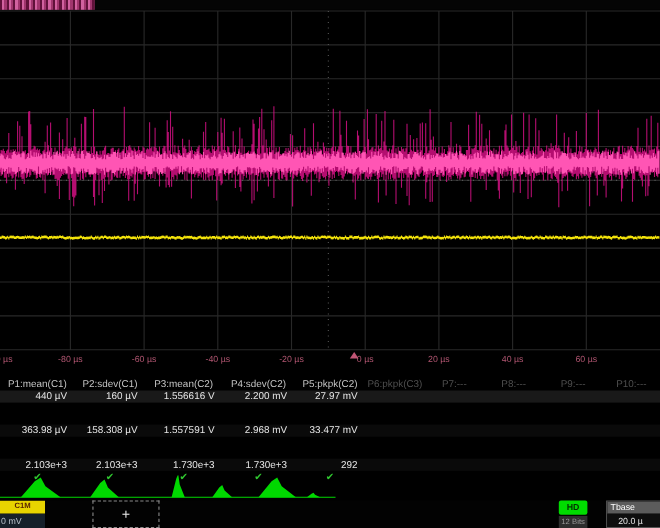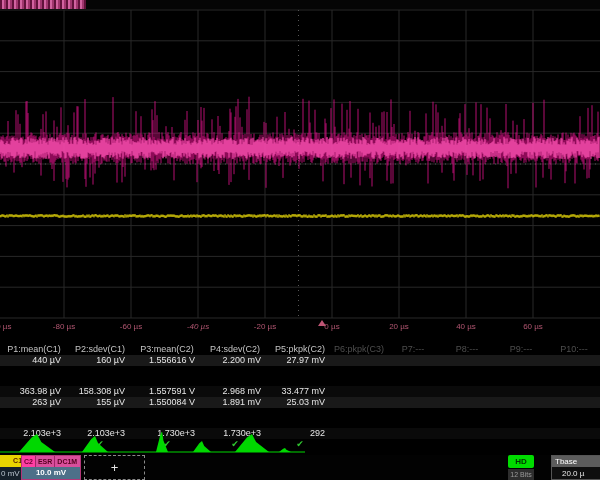--- a/index.html
+++ b/index.html
@@ -59,21 +59,21 @@
         <path d="M0 1.0H600M0 31.8H600M0 62.6H600M0 93.4H600M0 124.2H600M0 155.0H600M0 185.8H600M0 216.6H600M0 247.4H600M0 278.2H600M0 309.0H600M64 1V309M131 1V309M198 1V309M265 1V309M332 1V309M399 1V309M466 1V309M533 1V309" stroke="#282828" stroke-width="1" fill="none"></path>
         <path d="M298.5 1V309M0 155H600" stroke="#555555" stroke-width="1" stroke-dasharray="1 4" fill="none"></path>
         <path d="M0 130.3V147.7M1 127.3V150.9M2 127.9V149.6M3 126.3V146.8M4 128.3V152.6M5 130.4V152.7M6 128.1V157.6M7 126.9V148.6M8 112.0V152.2M9 129.7V149.0M10 127.2V150.7M11 129.6V153.5M12 126.6V152.7M13 129.2V149.6M14 126.8V163.6M15 129.0V151.5M16 101.2V146.5M17 128.7V152.3M18 105.3V146.5M19 130.5V152.2M20 114.8V153.9M21 128.4V153.6M22 128.7V158.2M23 127.6V146.8M24 131.3V152.9M25 130.0V151.7M26 92.4V148.1M27 92.0V152.0M28 104.0V150.3M29 127.0V146.2M30 125.9V146.5M31 123.4V149.9M32 124.2V148.0M33 127.2V153.5M34 126.1V152.8M35 127.6V149.1M36 126.6V151.9M37 130.0V152.7M38 131.5V147.1M39 128.3V154.8M40 127.1V149.8M41 119.9V166.6M42 129.4V148.5M43 105.2V150.5M44 123.0V150.0M45 127.9V148.2M46 102.4V149.1M47 125.6V147.1M48 131.5V150.3M49 131.6V150.0M50 125.1V153.8M51 130.5V153.5M52 128.9V160.0M53 130.9V154.6M54 111.4V171.9M55 129.9V152.7M56 130.5V150.9M57 117.7V149.2M58 128.2V150.2M59 125.7V148.2M60 124.2V146.1M61 98.3V149.3M62 126.1V153.6M63 125.7V172.9M64 126.6V149.5M65 125.1V153.1M66 131.6V169.9M67 123.7V178.4M68 116.2V170.6M69 124.4V168.7M70 130.4V147.9M71 131.5V152.0M72 125.9V148.9M73 130.8V154.7M74 103.4V146.3M75 129.1V153.5M76 127.4V154.4M77 97.2V148.4M78 97.4V152.1M79 129.5V147.4M80 131.3V147.4M81 128.3V149.8M82 131.5V151.9M83 124.5V149.9M84 130.0V147.6M85 90.1V170.0M86 124.5V177.8M87 131.2V154.7M88 129.2V148.0M89 130.9V150.0M90 132.0V168.5M91 128.1V148.4M92 131.4V154.7M93 128.1V175.6M94 127.5V153.4M95 125.0V164.6M96 123.4V152.2M97 131.3V147.8M98 130.2V152.1M99 130.2V158.7M100 131.3V146.2M101 126.3V155.2M102 125.3V154.4M103 125.4V147.4M104 128.9V151.7M105 127.6V150.6M106 130.0V152.3M107 127.2V152.8M108 125.8V146.1M109 131.8V152.6M110 129.5V148.2M111 128.1V146.1M112 126.7V150.9M113 88.1V148.0M114 130.1V152.9M115 124.6V150.3M116 127.6V154.0M117 123.8V173.6M118 123.0V153.8M119 125.0V151.0M120 127.2V152.4M121 128.2V149.4M122 125.1V173.4M123 127.0V158.0M124 128.5V147.6M125 127.9V167.7M126 123.7V148.7M127 127.4V148.4M128 129.3V149.5M129 128.0V149.6M130 124.2V147.4M131 125.3V154.4M132 129.9V154.0M133 126.9V147.3M134 125.7V150.0M135 126.7V151.6M136 102.2V147.3M137 125.7V153.4M138 124.4V148.2M139 128.4V152.8M140 124.5V146.2M141 107.2V153.8M142 125.4V147.2M143 128.9V146.6M144 128.7V150.4M145 124.2V160.6M146 131.7V146.6M147 131.1V148.5M148 125.7V150.8M149 123.4V148.2M150 124.0V147.2M151 130.3V161.4M152 100.3V152.3M153 111.1V159.2M154 127.9V161.2M155 92.1V146.6M156 131.0V160.7M157 106.2V151.8M158 129.5V154.1M159 123.1V149.8M160 129.7V150.5M161 130.3V154.2M162 123.4V148.0M163 127.3V149.2M164 130.3V147.3M165 131.8V147.7M166 117.2V146.9M167 125.1V147.3M168 123.2V154.4M169 126.4V146.5M170 130.2V154.9M171 129.1V147.7M172 118.0V149.2M173 130.1V147.9M174 124.4V171.4M175 127.6V149.4M176 130.9V148.8M177 128.2V152.1M178 129.1V149.8M179 126.4V148.5M180 124.6V152.6M181 123.0V150.9M182 130.1V149.3M183 131.2V152.3M184 131.7V146.6M185 110.8V154.4M186 125.8V148.6M187 102.0V154.8M188 127.4V149.0M189 126.9V152.3M190 126.0V154.8M191 128.8V151.2M192 130.1V150.5M193 123.3V154.9M194 126.7V150.1M195 124.2V146.1M196 128.3V151.2M197 126.9V173.2M198 111.0V154.8M199 123.8V151.3M200 130.8V155.6M201 98.0V159.3M202 111.6V157.9M203 127.1V146.0M204 98.9V146.5M205 127.6V150.7M206 129.4V148.3M207 123.8V148.4M208 124.9V154.5M209 130.8V146.9M210 131.4V146.2M211 130.6V152.7M212 110.3V146.0M213 128.7V149.6M214 123.1V162.0M215 130.8V146.9M216 131.5V150.5M217 126.3V147.5M218 107.0V161.1M219 129.9V165.0M220 116.9V149.3M221 131.4V154.2M222 124.2V151.1M223 130.6V147.6M224 130.5V152.7M225 129.1V147.7M226 128.1V149.6M227 131.7V154.7M228 128.8V149.9M229 122.1V175.9M230 99.7V148.6M231 103.4V173.1M232 130.0V150.4M233 131.5V148.6M234 126.0V165.2M235 107.8V151.3M236 97.3V147.9M237 130.5V154.4M238 89.9V146.9M239 123.3V148.9M240 108.4V152.5M241 129.6V147.0M242 117.8V149.6M243 125.6V152.3M244 131.5V160.6M245 124.9V147.1M246 129.5V152.4M247 100.3V151.0M248 127.7V147.3M249 87.7V170.9M250 130.9V148.6M251 125.0V146.8M252 129.3V148.2M253 130.4V154.0M254 124.6V154.9M255 131.0V146.3M256 131.4V153.3M257 131.5V153.4M258 130.6V147.9M259 128.2V151.8M260 125.6V154.8M261 129.5V154.8M262 125.6V148.0M263 131.6V146.5M264 112.9V151.8M265 131.0V147.9M266 113.9V178.8M267 129.2V153.2M268 125.3V149.9M269 127.7V150.8M270 124.6V152.0M271 127.4V148.7M272 128.8V146.7M273 123.4V151.0M274 130.8V153.8M275 129.3V155.6M276 127.7V152.7M277 107.7V148.3M278 128.0V149.9M279 131.2V157.0M280 124.8V151.7M281 131.7V149.5M282 124.4V147.9M283 126.3V168.9M284 130.9V146.7M285 103.0V146.9M286 129.0V149.6M287 126.1V148.9M288 130.5V153.0M289 119.8V147.7M290 128.6V156.6M291 126.1V153.7M292 127.1V148.1M293 131.0V151.3M294 120.5V152.6M295 124.3V152.2M296 128.6V154.1M297 125.3V151.1M298 128.5V147.0M299 125.5V159.8M300 131.1V152.7M301 125.7V146.5M302 124.5V153.8M303 89.8V149.6M304 128.6V152.9M305 124.2V147.4M306 128.8V146.5M307 126.8V147.6M308 123.9V151.0M309 91.6V147.1M310 113.5V150.2M311 123.9V153.0M312 131.6V154.1M313 131.8V151.4M314 129.8V146.6M315 100.7V146.6M316 123.4V149.5M317 123.7V147.9M318 129.6V148.4M319 124.0V148.0M320 131.9V149.2M321 129.4V156.9M322 130.3V150.7M323 128.9V172.4M324 130.0V149.6M325 109.6V154.5M326 114.2V153.2M327 128.2V150.5M328 130.9V154.8M329 130.3V148.4M330 127.6V146.3M331 99.1V147.3M332 124.4V154.2M333 130.5V151.6M334 90.4V153.3M335 117.7V153.8M336 127.5V151.7M337 126.8V154.4M338 125.2V151.6M339 124.6V148.8M340 128.6V148.7M341 126.3V150.9M342 94.6V146.8M343 128.6V153.8M344 123.3V175.2M345 126.3V152.3M346 125.3V147.7M347 100.8V151.8M348 127.5V149.3M349 119.6V154.7M350 92.0V146.7M351 123.3V168.7M352 127.9V146.8M353 129.8V154.2M354 126.1V148.4M355 130.4V153.9M356 126.9V149.3M357 123.3V152.7M358 99.8V155.1M359 129.8V153.6M360 125.8V176.4M361 131.1V146.7M362 124.7V152.5M363 131.5V152.5M364 130.5V148.5M365 124.6V161.7M366 126.7V148.5M367 126.1V152.9M368 128.7V148.4M369 125.8V149.9M370 103.5V169.2M371 131.5V152.3M372 129.1V177.5M373 113.8V148.2M374 127.1V152.7M375 128.6V149.9M376 117.7V147.7M377 129.3V154.7M378 129.5V153.2M379 116.4V146.1M380 127.2V151.3M381 131.6V151.9M382 103.2V149.0M383 127.5V147.8M384 102.4V146.0M385 131.9V151.0M386 130.1V150.2M387 103.0V171.7M388 124.2V156.6M389 130.2V152.4M390 127.8V149.6M391 90.4V174.7M392 118.0V148.4M393 127.0V174.4M394 115.0V151.1M395 127.8V150.0M396 125.1V146.9M397 130.7V151.9M398 130.4V151.9M399 124.5V150.4M400 131.9V155.0M401 129.8V148.2M402 124.2V151.2M403 129.9V152.0M404 126.5V150.7M405 131.2V146.6M406 131.3V156.4M407 128.5V150.4M408 123.1V154.7M409 125.1V151.8M410 101.8V153.9M411 131.1V150.2M412 124.8V151.0M413 130.0V147.8M414 129.7V149.4M415 121.7V150.7M416 129.6V153.2M417 131.8V150.6M418 123.0V154.5M419 124.3V152.5M420 130.0V146.6M421 131.7V147.3M422 131.9V152.1M423 131.8V151.7M424 127.4V147.7M425 127.3V146.6M426 104.4V147.3M427 123.8V151.7M428 131.1V174.5M429 125.7V152.0M430 126.7V151.8M431 125.6V147.9M432 123.0V152.8M433 92.7V147.8M434 127.3V153.5M435 127.5V147.1M436 95.3V150.8M437 123.6V153.7M438 103.4V151.1M439 129.6V150.7M440 123.7V153.9M441 128.0V148.0M442 116.8V163.7M443 123.1V147.7M444 131.8V151.5M445 109.3V149.3M446 127.2V149.8M447 128.0V151.4M448 129.9V151.6M449 125.8V148.7M450 131.2V146.6M451 127.2V147.8M452 130.8V154.8M453 128.7V164.2M454 123.4V171.7M455 131.4V147.0M456 123.6V150.5M457 127.2V152.8M458 128.6V147.2M459 109.3V151.3M460 104.2V147.4M461 123.3V151.2M462 125.1V149.6M463 128.7V146.5M464 127.1V150.7M465 95.1V154.6M466 125.5V146.1M467 123.5V165.9M468 127.4V152.8M469 119.2V155.4M470 124.3V148.0M471 129.4V147.5M472 123.4V151.3M473 131.3V166.4M474 130.0V147.7M475 129.1V149.5M476 93.4V147.2M477 131.6V147.7M478 127.0V151.9M479 126.5V149.2M480 124.4V171.9M481 95.2V148.4M482 128.4V151.1M483 131.2V170.4M484 127.9V147.3M485 124.4V154.9M486 130.7V153.1M487 98.6V146.4M488 131.5V150.8M489 123.7V147.1M490 109.3V150.0M491 128.0V147.5M492 125.6V147.7M493 126.9V149.6M494 130.1V155.0M495 129.0V148.0M496 127.7V146.3M497 123.2V146.9M498 128.8V154.9M499 125.4V149.7M500 126.3V148.5M501 121.2V153.0M502 125.5V154.0M503 123.8V148.5M504 127.1V150.7M505 123.1V151.9M506 95.0V153.6M507 125.5V157.1M508 123.3V179.3M509 125.9V148.8M510 128.7V147.1M511 130.5V164.9M512 131.6V152.8M513 111.6V151.3M514 130.0V151.4M515 130.7V150.3M516 123.4V164.4M517 115.8V147.7M518 129.9V147.9M519 126.1V148.8M520 130.4V151.0M521 130.3V151.8M522 129.5V149.5M523 131.8V149.0M524 110.1V153.9M525 131.3V151.2M526 128.6V153.5M527 123.6V149.0M528 128.8V150.6M529 124.5V152.5M530 130.4V149.2M531 129.2V151.3M532 126.4V150.9M533 93.8V149.1M534 127.2V150.8M535 127.2V152.5M536 129.0V178.5M537 126.9V151.8M538 131.1V147.5M539 130.1V148.6M540 127.6V146.5M541 125.0V150.5M542 126.4V153.0M543 128.9V168.7M544 90.7V149.4M545 129.0V150.4M546 130.9V148.5M547 131.5V151.6M548 130.0V147.2M549 129.0V159.9M550 127.8V154.9M551 125.6V170.6M552 128.8V150.1M553 126.9V149.4M554 131.8V152.4M555 127.5V150.9M556 131.0V154.7M557 129.8V149.0M558 125.4V150.7M559 130.6V149.5M560 130.0V152.2M561 131.9V149.4M562 124.1V146.4M563 123.5V153.8M564 130.9V150.0M565 131.0V174.2M566 123.6V162.3M567 129.5V147.5M568 125.5V150.7M569 130.0V153.8M570 127.9V152.1M571 123.8V147.1M572 126.8V149.8M573 124.4V146.0M574 123.6V147.0M575 125.5V174.5M576 126.8V153.8M577 128.7V154.6M578 129.9V146.6M579 123.8V147.3M580 107.2V146.9M581 128.9V150.7M582 125.1V152.6M583 129.7V154.8M584 125.3V160.5M585 128.4V149.9M586 126.8V150.5M587 128.7V169.5M588 98.9V150.3M589 130.5V168.9M590 123.2V160.4M591 127.7V147.2M592 96.2V147.5M593 127.0V148.1M594 127.0V147.7M595 126.0V151.9M596 130.5V147.6M597 124.2V151.1M598 102.6V152.2M599 126.6V148.8" stroke="#d41084" stroke-width="1" opacity="0.85" fill="none"></path>
         <path d="M0 132.6V145.0M1 130.7V143.5M2 131.5V149.4M3 132.4V144.3M4 135.0V147.4M5 135.7V146.5M6 134.0V144.6M7 132.2V148.9M8 135.0V143.0M9 134.7V147.9M10 135.6V143.4M11 131.8V146.8M12 129.1V147.2M13 128.3V147.1M14 130.9V149.2M15 132.1V148.6M16 131.6V147.5M17 130.6V142.8M18 131.2V146.7M19 134.0V145.3M20 130.4V149.1M21 128.8V148.5M22 130.4V147.2M23 135.8V148.5M24 135.2V143.8M25 133.7V148.7M26 130.4V147.0M27 134.7V144.5M28 128.1V144.9M29 132.4V144.9M30 133.4V147.3M31 129.4V145.9M32 133.8V146.2M33 129.7V149.8M34 133.3V148.8M35 130.4V142.4M36 133.1V149.5M37 132.1V148.6M38 131.2V149.4M39 135.2V145.8M40 129.7V147.6M41 131.1V145.4M42 134.8V148.5M43 128.8V144.5M44 132.0V148.8M45 129.4V143.8M46 134.0V150.0M47 132.8V143.1M48 135.7V145.5M49 129.2V149.2M50 131.8V143.5M51 129.3V144.4M52 128.1V145.2M53 132.7V144.1M54 129.6V146.5M55 132.1V144.9M56 133.2V146.8M57 128.5V144.5M58 133.3V144.5M59 131.2V145.6M60 135.3V149.3M61 131.0V148.2M62 132.5V142.1M63 128.3V142.7M64 133.6V144.2M65 130.9V149.5M66 128.3V148.9M67 130.7V143.1M68 132.9V143.5M69 135.2V146.6M70 134.8V148.7M71 128.2V149.4M72 134.6V146.9M73 135.1V147.6M74 128.6V144.4M75 128.0V148.4M76 130.9V144.1M77 135.3V146.7M78 132.5V147.7M79 128.6V147.6M80 130.1V144.8M81 129.9V149.3M82 131.0V149.5M83 134.8V149.0M84 134.6V149.7M85 131.8V149.5M86 133.6V148.3M87 135.9V149.2M88 128.5V143.4M89 133.8V144.1M90 134.9V144.8M91 134.3V144.3M92 133.6V146.4M93 135.8V144.3M94 135.2V146.1M95 131.6V149.8M96 135.8V143.5M97 132.1V146.9M98 131.8V147.3M99 133.6V147.2M100 133.8V145.4M101 130.8V145.3M102 131.2V148.2M103 129.1V148.2M104 129.2V149.4M105 129.1V147.3M106 133.4V145.9M107 129.2V146.0M108 134.7V145.9M109 129.9V143.4M110 135.7V148.9M111 135.6V146.2M112 128.4V143.7M113 133.9V148.3M114 130.5V146.9M115 133.8V143.4M116 131.6V146.3M117 129.6V149.8M118 129.9V144.3M119 133.7V145.3M120 128.0V148.0M121 132.3V144.4M122 135.5V142.3M123 128.9V149.7M124 132.0V142.6M125 131.0V143.3M126 132.6V146.4M127 130.6V144.5M128 131.3V147.9M129 128.4V145.3M130 134.7V144.7M131 130.2V147.2M132 135.5V142.1M133 132.1V146.2M134 133.2V146.7M135 133.2V149.5M136 133.6V149.1M137 133.5V149.7M138 132.2V149.2M139 133.4V144.2M140 129.4V146.8M141 134.5V142.9M142 131.2V143.0M143 128.1V148.8M144 133.7V144.9M145 130.4V149.5M146 131.7V147.7M147 131.4V149.2M148 135.5V148.5M149 130.0V143.7M150 128.4V149.1M151 135.4V143.3M152 131.4V142.4M153 133.8V143.3M154 134.9V143.2M155 131.0V144.7M156 131.7V145.7M157 135.5V145.7M158 131.4V144.3M159 132.3V144.4M160 133.8V142.5M161 135.2V144.5M162 130.5V142.1M163 131.8V149.3M164 132.8V147.8M165 132.9V142.1M166 134.0V149.4M167 130.4V145.2M168 133.7V146.1M169 134.5V147.0M170 131.7V144.0M171 131.4V143.1M172 130.2V148.0M173 128.0V145.3M174 135.3V149.5M175 134.3V142.8M176 135.7V148.9M177 131.6V147.0M178 132.7V145.8M179 130.9V147.1M180 128.5V146.5M181 132.1V148.3M182 135.7V144.1M183 131.5V143.9M184 134.3V147.6M185 129.2V143.9M186 134.8V145.3M187 132.0V149.4M188 132.4V143.6M189 131.5V147.3M190 134.3V148.2M191 135.8V143.8M192 133.6V145.1M193 133.8V144.1M194 132.3V144.0M195 128.6V144.9M196 133.3V145.7M197 135.1V144.0M198 133.9V143.9M199 131.2V149.4M200 128.7V148.3M201 132.4V148.4M202 135.4V145.4M203 132.8V144.2M204 130.2V149.4M205 130.5V147.6M206 131.6V145.5M207 133.8V144.9M208 129.5V149.7M209 129.6V148.6M210 132.0V148.3M211 129.8V147.1M212 135.4V144.7M213 129.5V145.0M214 133.9V146.6M215 132.8V143.0M216 131.1V142.4M217 128.8V149.3M218 134.8V145.2M219 131.9V147.4M220 132.0V148.4M221 133.5V149.0M222 131.0V145.7M223 135.1V145.7M224 130.4V148.9M225 130.1V143.1M226 130.3V143.3M227 131.1V143.1M228 130.5V143.9M229 131.1V148.7M230 129.6V143.7M231 128.7V143.2M232 131.3V143.9M233 134.9V150.0M234 131.0V144.3M235 132.0V148.5M236 132.1V142.9M237 136.0V144.5M238 135.4V147.9M239 134.8V147.1M240 130.4V145.7M241 130.3V147.6M242 135.2V146.9M243 130.5V145.7M244 133.1V146.4M245 129.2V147.2M246 129.7V149.2M247 129.4V149.6M248 135.3V143.3M249 135.0V145.6M250 135.7V148.0M251 129.6V144.0M252 135.9V146.0M253 128.7V147.2M254 133.3V144.6M255 132.6V144.4M256 132.3V147.1M257 130.6V147.2M258 130.4V149.8M259 132.5V143.8M260 130.9V146.2M261 133.2V148.1M262 130.2V144.5M263 128.1V143.4M264 131.9V148.9M265 133.6V147.0M266 129.3V146.1M267 135.0V148.9M268 132.2V146.3M269 131.0V146.2M270 129.7V149.8M271 129.5V145.5M272 130.4V143.9M273 134.5V148.4M274 129.8V146.7M275 133.2V145.1M276 134.5V142.7M277 128.9V146.6M278 134.7V144.3M279 131.9V146.3M280 130.2V142.1M281 132.7V147.6M282 130.9V143.8M283 128.3V147.3M284 132.2V145.1M285 135.5V145.6M286 132.3V143.6M287 132.4V147.0M288 128.8V146.1M289 130.2V142.7M290 129.4V147.0M291 128.4V144.5M292 128.0V148.5M293 132.0V143.9M294 133.3V147.2M295 130.1V142.1M296 134.3V143.6M297 130.8V143.3M298 133.0V142.7M299 130.2V149.9M300 135.6V145.3M301 133.1V145.0M302 131.0V146.9M303 128.3V143.7M304 132.6V145.9M305 133.2V142.3M306 130.9V142.8M307 128.4V142.9M308 129.4V146.6M309 134.3V145.3M310 134.6V143.6M311 129.7V145.5M312 129.9V146.2M313 133.3V142.1M314 134.8V148.7M315 133.4V144.3M316 130.8V144.3M317 133.4V147.5M318 130.4V148.5M319 134.8V148.7M320 131.4V144.9M321 129.9V149.3M322 134.7V148.2M323 129.0V147.1M324 132.0V144.7M325 132.8V143.6M326 133.9V143.1M327 128.2V147.2M328 134.9V148.9M329 129.8V145.8M330 129.0V148.9M331 129.3V147.7M332 129.1V147.4M333 135.3V145.9M334 134.4V147.9M335 133.7V143.1M336 133.1V149.2M337 135.0V148.4M338 128.9V147.4M339 133.4V145.1M340 131.9V145.5M341 129.2V147.8M342 132.1V146.3M343 132.5V149.8M344 128.6V148.2M345 132.7V145.3M346 131.0V142.4M347 130.0V145.3M348 133.8V145.9M349 136.0V143.6M350 132.3V143.8M351 134.0V149.8M352 134.6V145.5M353 128.7V144.7M354 133.8V147.1M355 135.1V145.1M356 134.8V149.3M357 130.5V142.8M358 134.6V142.2M359 134.7V148.3M360 130.6V142.4M361 131.5V147.9M362 135.2V143.6M363 128.0V147.9M364 128.5V146.7M365 129.9V146.1M366 131.1V146.6M367 135.8V144.7M368 134.0V144.7M369 134.9V144.8M370 135.4V144.3M371 130.9V142.8M372 131.1V148.4M373 134.3V149.8M374 135.5V149.4M375 134.0V146.0M376 131.3V142.4M377 128.9V143.4M378 129.1V145.7M379 131.0V149.2M380 130.2V149.8M381 132.6V145.1M382 129.1V144.1M383 134.2V142.4M384 132.5V142.7M385 135.1V145.9M386 133.4V147.5M387 135.9V146.9M388 131.5V149.2M389 131.4V146.5M390 130.5V144.1M391 135.7V145.9M392 131.8V146.4M393 134.6V145.7M394 131.9V146.7M395 134.2V144.9M396 132.5V142.8M397 130.3V149.1M398 131.1V149.6M399 133.6V145.3M400 132.5V145.3M401 133.5V148.3M402 131.1V147.0M403 134.2V149.8M404 133.7V142.5M405 131.0V142.8M406 132.7V145.7M407 132.6V144.2M408 129.9V148.2M409 128.7V147.7M410 135.8V144.2M411 129.3V143.3M412 130.7V149.1M413 132.8V142.8M414 130.7V145.1M415 128.0V149.1M416 134.4V147.4M417 135.9V143.7M418 128.3V145.8M419 130.5V148.3M420 130.9V149.7M421 132.5V145.6M422 131.0V142.5M423 133.2V148.8M424 132.7V144.0M425 136.0V146.2M426 135.1V145.4M427 132.2V143.8M428 135.7V143.0M429 132.7V149.6M430 135.4V145.9M431 130.9V146.9M432 129.9V144.7M433 134.1V148.3M434 129.4V147.9M435 130.2V145.1M436 134.7V143.0M437 128.4V143.4M438 132.7V148.1M439 135.1V147.5M440 134.2V148.1M441 135.2V149.2M442 132.2V145.9M443 128.7V144.6M444 132.2V148.4M445 128.9V148.0M446 133.6V144.8M447 128.2V146.1M448 131.1V146.5M449 133.9V142.3M450 135.3V145.8M451 131.3V147.0M452 131.4V147.7M453 131.3V143.0M454 135.7V143.8M455 131.9V149.0M456 128.5V144.4M457 135.6V149.0M458 134.0V145.7M459 131.1V143.9M460 132.9V145.0M461 133.2V146.3M462 132.0V142.3M463 128.1V143.7M464 130.6V143.4M465 130.1V147.0M466 130.6V143.8M467 135.9V149.4M468 132.6V149.2M469 130.0V146.7M470 134.8V148.9M471 132.2V148.6M472 130.6V143.1M473 132.4V147.2M474 132.5V149.7M475 133.2V149.0M476 132.2V142.7M477 135.2V144.4M478 132.9V147.9M479 128.7V145.7M480 131.7V149.6M481 135.8V149.5M482 130.3V143.3M483 134.8V144.7M484 132.8V148.0M485 130.1V146.3M486 135.1V147.0M487 133.6V148.4M488 135.4V148.5M489 135.2V148.1M490 134.4V147.9M491 134.0V143.0M492 133.1V147.9M493 132.3V144.0M494 128.6V147.3M495 134.7V142.2M496 134.6V148.1M497 135.1V142.0M498 132.9V148.5M499 134.6V144.1M500 130.2V149.2M501 133.9V144.3M502 134.4V143.4M503 135.7V142.4M504 128.1V147.0M505 129.5V149.3M506 134.9V146.5M507 129.4V146.6M508 135.0V144.6M509 133.2V149.5M510 132.2V143.3M511 128.6V148.9M512 129.8V148.9M513 130.2V148.5M514 130.3V147.9M515 132.8V149.0M516 130.5V145.6M517 134.2V145.2M518 135.8V146.2M519 135.2V147.0M520 130.4V148.1M521 132.1V145.2M522 133.7V142.6M523 129.7V145.8M524 133.7V143.3M525 134.8V142.7M526 135.7V143.3M527 134.6V142.9M528 128.9V147.6M529 134.4V148.8M530 133.2V143.1M531 134.3V149.6M532 134.9V145.7M533 132.5V149.7M534 128.1V142.8M535 129.7V143.6M536 134.3V147.2M537 132.3V149.6M538 128.9V146.5M539 133.1V142.9M540 129.5V146.8M541 133.9V142.6M542 134.0V147.6M543 130.6V145.9M544 131.1V149.8M545 135.1V149.2M546 132.4V149.1M547 129.9V142.6M548 128.0V149.1M549 134.5V144.4M550 129.4V146.5M551 132.5V146.4M552 135.5V144.8M553 129.2V142.1M554 131.9V148.0M555 132.3V148.6M556 131.4V149.0M557 128.8V144.1M558 135.3V146.6M559 135.2V143.4M560 135.8V149.6M561 128.8V144.1M562 129.5V149.9M563 135.4V145.6M564 133.3V147.8M565 135.6V149.8M566 135.5V145.2M567 131.5V144.6M568 132.1V149.8M569 129.6V148.6M570 133.1V148.7M571 129.6V146.5M572 128.1V142.7M573 134.7V144.7M574 132.4V148.7M575 135.2V144.4M576 135.3V148.5M577 128.5V142.1M578 130.9V142.2M579 132.4V145.8M580 135.2V145.8M581 131.2V142.6M582 131.2V148.2M583 132.3V145.3M584 130.9V146.6M585 134.4V148.3M586 132.1V149.0M587 129.9V147.9M588 131.4V148.3M589 131.8V148.2M590 131.7V142.2M591 135.0V149.9M592 132.4V147.0M593 134.4V144.9M594 130.1V147.4M595 133.8V146.0M596 132.3V143.5M597 135.1V149.4M598 128.4V143.4M599 128.0V149.0" stroke="#ff55b4" stroke-width="1" fill="none"></path>
         <path d="M0 205.9V208.3M1 205.9V208.3M2 205.2V207.6M3 205.4V207.8M4 205.6V208.0M5 206.3V208.7M6 206.1V208.5M7 205.3V207.7M8 206.4V208.8M9 205.3V207.7M10 205.2V207.6M11 205.4V207.8M12 205.2V207.6M13 205.8V208.2M14 205.9V208.3M15 205.6V208.0M16 205.3V207.7M17 205.6V208.0M18 205.9V208.3M19 205.9V208.3M20 205.8V208.2M21 205.6V208.0M22 206.1V208.5M23 205.0V207.4M24 205.9V208.3M25 205.1V207.5M26 205.5V207.9M27 205.1V207.5M28 205.7V208.1M29 205.4V207.8M30 205.1V207.5M31 205.7V208.1M32 205.9V208.3M33 206.1V208.5M34 206.4V208.8M35 205.8V208.2M36 205.4V207.8M37 206.4V208.8M38 205.2V207.6M39 205.5V207.9M40 205.1V207.5M41 205.2V207.6M42 205.1V207.5M43 205.7V208.1M44 206.4V208.8M45 205.6V208.0M46 205.6V208.0M47 205.3V207.7M48 206.1V208.5M49 205.4V207.8M50 205.5V207.9M51 205.8V208.2M52 205.4V207.8M53 205.7V208.1M54 205.0V207.4M55 205.0V207.4M56 205.5V207.9M57 205.2V207.6M58 205.9V208.3M59 206.4V208.8M60 206.5V208.9M61 205.8V208.2M62 206.0V208.4M63 205.5V207.9M64 206.3V208.7M65 206.2V208.6M66 206.5V208.9M67 206.3V208.7M68 206.2V208.6M69 205.9V208.3M70 206.2V208.6M71 206.0V208.4M72 205.9V208.3M73 205.2V207.6M74 205.3V207.7M75 206.3V208.7M76 205.8V208.2M77 206.4V208.8M78 206.4V208.8M79 206.0V208.4M80 206.3V208.7M81 205.9V208.3M82 206.0V208.4M83 205.2V207.6M84 206.2V208.6M85 206.6V209.0M86 206.5V208.9M87 205.4V207.8M88 206.2V208.6M89 205.3V207.7M90 206.6V209.0M91 206.1V208.5M92 205.3V207.7M93 205.3V207.7M94 206.1V208.5M95 205.0V207.4M96 205.0V207.4M97 205.8V208.2M98 206.2V208.6M99 205.7V208.1M100 205.5V207.9M101 206.4V208.8M102 205.8V208.2M103 206.3V208.7M104 205.4V207.8M105 206.0V208.4M106 205.8V208.2M107 205.4V207.8M108 205.4V207.8M109 206.5V208.9M110 206.2V208.6M111 205.6V208.0M112 205.3V207.7M113 205.5V207.9M114 206.1V208.5M115 205.2V207.6M116 205.5V207.9M117 205.2V207.6M118 205.5V207.9M119 206.2V208.6M120 206.2V208.6M121 205.8V208.2M122 205.9V208.3M123 206.0V208.4M124 206.6V209.0M125 205.1V207.5M126 206.4V208.8M127 205.4V207.8M128 206.2V208.6M129 205.4V207.8M130 205.5V207.9M131 205.6V208.0M132 205.7V208.1M133 205.0V207.4M134 205.5V207.9M135 205.0V207.4M136 206.2V208.6M137 206.1V208.5M138 206.1V208.5M139 205.9V208.3M140 205.5V207.9M141 206.4V208.8M142 205.8V208.2M143 206.4V208.8M144 206.1V208.5M145 206.0V208.4M146 205.8V208.2M147 205.4V207.8M148 205.2V207.6M149 205.3V207.7M150 206.0V208.4M151 205.1V207.5M152 205.1V207.5M153 206.3V208.7M154 205.9V208.3M155 206.3V208.7M156 205.5V207.9M157 205.6V208.0M158 205.7V208.1M159 206.3V208.7M160 206.5V208.9M161 205.6V208.0M162 205.7V208.1M163 205.6V208.0M164 206.0V208.4M165 206.5V208.9M166 206.6V209.0M167 205.8V208.2M168 205.2V207.6M169 205.7V208.1M170 205.3V207.7M171 205.5V207.9M172 205.4V207.8M173 205.6V208.0M174 205.4V207.8M175 205.9V208.3M176 206.3V208.7M177 206.1V208.5M178 206.4V208.8M179 206.6V209.0M180 205.8V208.2M181 205.5V207.9M182 205.2V207.6M183 206.1V208.5M184 206.2V208.6M185 206.1V208.5M186 206.0V208.4M187 206.2V208.6M188 205.4V207.8M189 206.4V208.8M190 206.0V208.4M191 205.3V207.7M192 206.3V208.7M193 205.5V207.9M194 205.6V208.0M195 205.6V208.0M196 206.3V208.7M197 205.2V207.6M198 206.1V208.5M199 205.8V208.2M200 206.0V208.4M201 206.6V209.0M202 205.4V207.8M203 205.4V207.8M204 205.0V207.4M205 206.1V208.5M206 205.8V208.2M207 206.1V208.5M208 205.2V207.6M209 205.2V207.6M210 205.7V208.1M211 205.9V208.3M212 205.8V208.2M213 205.0V207.4M214 205.6V208.0M215 205.3V207.7M216 205.3V207.7M217 205.9V208.3M218 206.4V208.8M219 205.4V207.8M220 205.7V208.1M221 205.1V207.5M222 206.0V208.4M223 205.7V208.1M224 206.5V208.9M225 205.1V207.5M226 206.3V208.7M227 206.5V208.9M228 205.1V207.5M229 205.8V208.2M230 206.4V208.8M231 205.4V207.8M232 206.2V208.6M233 206.5V208.9M234 205.3V207.7M235 205.1V207.5M236 206.1V208.5M237 205.4V207.8M238 205.8V208.2M239 205.4V207.8M240 205.4V207.8M241 206.0V208.4M242 206.4V208.8M243 206.4V208.8M244 205.3V207.7M245 206.1V208.5M246 205.7V208.1M247 205.6V208.0M248 205.2V207.6M249 205.2V207.6M250 205.2V207.6M251 205.7V208.1M252 205.3V207.7M253 206.4V208.8M254 205.3V207.7M255 205.8V208.2M256 206.4V208.8M257 206.3V208.7M258 205.6V208.0M259 205.9V208.3M260 205.1V207.5M261 206.1V208.5M262 205.2V207.6M263 205.6V208.0M264 205.0V207.4M265 205.1V207.5M266 206.2V208.6M267 205.0V207.4M268 205.2V207.6M269 206.1V208.5M270 205.8V208.2M271 205.7V208.1M272 206.2V208.6M273 205.8V208.2M274 205.3V207.7M275 205.4V207.8M276 206.2V208.6M277 205.2V207.6M278 206.6V209.0M279 205.2V207.6M280 206.1V208.5M281 205.9V208.3M282 206.4V208.8M283 206.1V208.5M284 205.6V208.0M285 206.5V208.9M286 205.3V207.7M287 206.2V208.6M288 206.5V208.9M289 205.1V207.5M290 205.9V208.3M291 206.2V208.6M292 205.3V207.7M293 205.0V207.4M294 205.3V207.7M295 205.1V207.5M296 205.4V207.8M297 205.9V208.3M298 205.1V207.5M299 205.3V207.7M300 205.0V207.4M301 206.1V208.5M302 206.3V208.7M303 206.2V208.6M304 205.3V207.7M305 206.2V208.6M306 205.4V207.8M307 206.5V208.9M308 206.6V209.0M309 205.5V207.9M310 206.4V208.8M311 206.2V208.6M312 206.5V208.9M313 206.5V208.9M314 205.1V207.5M315 206.3V208.7M316 206.4V208.8M317 206.5V208.9M318 205.2V207.6M319 205.1V207.5M320 205.2V207.6M321 206.4V208.8M322 205.6V208.0M323 205.6V208.0M324 205.6V208.0M325 205.6V208.0M326 205.1V207.5M327 206.5V208.9M328 206.3V208.7M329 206.3V208.7M330 206.3V208.7M331 205.8V208.2M332 205.4V207.8M333 206.0V208.4M334 206.5V208.9M335 205.4V207.8M336 206.3V208.7M337 206.4V208.8M338 205.1V207.5M339 206.2V208.6M340 205.5V207.9M341 205.2V207.6M342 205.3V207.7M343 205.2V207.6M344 205.0V207.4M345 206.3V208.7M346 206.6V209.0M347 205.9V208.3M348 206.6V209.0M349 205.2V207.6M350 206.0V208.4M351 205.4V207.8M352 205.4V207.8M353 205.6V208.0M354 205.8V208.2M355 205.7V208.1M356 206.0V208.4M357 205.8V208.2M358 205.0V207.4M359 206.3V208.7M360 205.9V208.3M361 205.1V207.5M362 206.4V208.8M363 206.3V208.7M364 206.0V208.4M365 205.2V207.6M366 205.9V208.3M367 206.5V208.9M368 206.0V208.4M369 205.1V207.5M370 205.6V208.0M371 206.3V208.7M372 205.2V207.6M373 205.3V207.7M374 205.4V207.8M375 206.3V208.7M376 205.3V207.7M377 206.4V208.8M378 205.5V207.9M379 205.3V207.7M380 205.3V207.7M381 206.6V209.0M382 206.3V208.7M383 206.3V208.7M384 206.0V208.4M385 205.1V207.5M386 205.2V207.6M387 205.1V207.5M388 205.4V207.8M389 206.1V208.5M390 205.4V207.8M391 205.8V208.2M392 206.3V208.7M393 205.2V207.6M394 205.9V208.3M395 206.2V208.6M396 206.2V208.6M397 205.8V208.2M398 205.2V207.6M399 205.8V208.2M400 206.2V208.6M401 206.5V208.9M402 206.2V208.6M403 206.4V208.8M404 205.2V207.6M405 206.3V208.7M406 205.2V207.6M407 205.5V207.9M408 205.7V208.1M409 205.1V207.5M410 206.4V208.8M411 205.8V208.2M412 205.4V207.8M413 205.3V207.7M414 206.2V208.6M415 205.3V207.7M416 205.1V207.5M417 205.0V207.4M418 206.2V208.6M419 206.3V208.7M420 205.6V208.0M421 205.2V207.6M422 205.9V208.3M423 206.1V208.5M424 205.2V207.6M425 205.6V208.0M426 206.4V208.8M427 205.1V207.5M428 206.2V208.6M429 205.8V208.2M430 206.2V208.6M431 205.7V208.1M432 205.3V207.7M433 206.3V208.7M434 205.4V207.8M435 205.4V207.8M436 206.1V208.5M437 205.5V207.9M438 206.5V208.9M439 205.4V207.8M440 205.6V208.0M441 205.2V207.6M442 205.7V208.1M443 205.8V208.2M444 205.3V207.7M445 205.2V207.6M446 206.0V208.4M447 206.3V208.7M448 205.3V207.7M449 205.7V208.1M450 206.2V208.6M451 205.4V207.8M452 205.2V207.6M453 205.6V208.0M454 206.0V208.4M455 205.6V208.0M456 205.8V208.2M457 205.1V207.5M458 206.3V208.7M459 205.4V207.8M460 205.0V207.4M461 205.7V208.1M462 205.2V207.6M463 205.2V207.6M464 205.8V208.2M465 206.6V209.0M466 206.2V208.6M467 206.0V208.4M468 206.2V208.6M469 206.5V208.9M470 206.0V208.4M471 205.2V207.6M472 205.8V208.2M473 205.2V207.6M474 205.5V207.9M475 205.5V207.9M476 206.2V208.6M477 205.4V207.8M478 205.9V208.3M479 206.5V208.9M480 206.2V208.6M481 206.3V208.7M482 206.2V208.6M483 205.3V207.7M484 206.0V208.4M485 206.5V208.9M486 205.9V208.3M487 205.3V207.7M488 205.1V207.5M489 205.7V208.1M490 206.4V208.8M491 205.0V207.4M492 206.0V208.4M493 206.0V208.4M494 206.4V208.8M495 206.4V208.8M496 205.2V207.6M497 205.4V207.8M498 206.0V208.4M499 206.1V208.5M500 205.2V207.6M501 205.9V208.3M502 206.0V208.4M503 205.1V207.5M504 206.2V208.6M505 205.4V207.8M506 205.4V207.8M507 205.5V207.9M508 206.3V208.7M509 205.8V208.2M510 205.6V208.0M511 206.6V209.0M512 205.1V207.5M513 205.5V207.9M514 205.4V207.8M515 206.6V209.0M516 206.2V208.6M517 205.8V208.2M518 206.0V208.4M519 206.4V208.8M520 206.4V208.8M521 205.9V208.3M522 206.2V208.6M523 205.4V207.8M524 205.6V208.0M525 205.5V207.9M526 206.2V208.6M527 205.9V208.3M528 206.2V208.6M529 205.5V207.9M530 206.0V208.4M531 205.1V207.5M532 205.3V207.7M533 206.1V208.5M534 205.7V208.1M535 205.3V207.7M536 205.3V207.7M537 205.4V207.8M538 205.4V207.8M539 206.1V208.5M540 205.8V208.2M541 206.2V208.6M542 205.1V207.5M543 206.5V208.9M544 205.9V208.3M545 205.9V208.3M546 205.1V207.5M547 205.2V207.6M548 206.3V208.7M549 205.1V207.5M550 205.3V207.7M551 205.4V207.8M552 205.8V208.2M553 205.4V207.8M554 205.6V208.0M555 206.1V208.5M556 206.5V208.9M557 205.5V207.9M558 205.1V207.5M559 205.4V207.8M560 205.3V207.7M561 205.0V207.4M562 206.4V208.8M563 206.4V208.8M564 205.5V207.9M565 205.9V208.3M566 206.3V208.7M567 206.1V208.5M568 206.3V208.7M569 206.6V209.0M570 205.9V208.3M571 205.4V207.8M572 205.4V207.8M573 205.1V207.5M574 205.3V207.7M575 205.5V207.9M576 206.3V208.7M577 206.2V208.6M578 205.8V208.2M579 206.6V209.0M580 205.3V207.7M581 205.8V208.2M582 205.4V207.8M583 206.2V208.6M584 205.6V208.0M585 205.5V207.9M586 205.5V207.9M587 205.7V208.1M588 205.9V208.3M589 205.9V208.3M590 205.7V208.1M591 205.9V208.3M592 205.6V208.0M593 206.3V208.7M594 205.8V208.2M595 206.0V208.4M596 205.2V207.6M597 205.9V208.3M598 205.5V207.9M599 205.7V208.1" stroke="#f2e20a" stroke-width="1" fill="none"></path>
       </svg>
     <div id="time-labels">
         <span class="tlabel" style="left: -2px;">-100 µs</span>
         <span class="tlabel" style="left: 64px;">-80 µs</span>
         <span class="tlabel" style="left: 131px;">-60 µs</span>
-        <span class="tlabel" style="left: 198px; font-style: italic;">-40 µs</span>
+        <span class="tlabel" style="left: 198px;">-40 µs</span>
         <span class="tlabel" style="left: 265px;">-20 µs</span>
         <span class="tlabel" style="left: 332px;">0 µs</span>
         <span class="tlabel" style="left: 399px;">20 µs</span>
         <span class="tlabel" style="left: 466px;">40 µs</span>
         <span class="tlabel" style="left: 533px;">60 µs</span>
       </div>
     <div class="trig-mark"></div>
   </div>
 
   <div class="measure-table" id="measure-table">
@@ -100,32 +100,20 @@
         <div class="vcell"></div>
         <div class="vcell"></div>
         <div class="vcell"></div>
       </div>
       <div class="trow even">
         <div class="vcell">363.98 µV</div>
         <div class="vcell">158.308 µV</div>
         <div class="vcell">1.557591 V</div>
         <div class="vcell">2.968 mV</div>
         <div class="vcell">33.477 mV</div>
-        <div class="vcell"></div>
-        <div class="vcell"></div>
-        <div class="vcell"></div>
-        <div class="vcell"></div>
-        <div class="vcell"></div>
-      </div>
-      <div class="trow odd">
-        <div class="vcell">263 µV</div>
-        <div class="vcell">155 µV</div>
-        <div class="vcell">1.550084 V</div>
-        <div class="vcell">1.891 mV</div>
-        <div class="vcell">25.03 mV</div>
         <div class="vcell"></div>
         <div class="vcell"></div>
         <div class="vcell"></div>
         <div class="vcell"></div>
         <div class="vcell"></div>
       </div>
       <div class="trow even">
         <div class="vcell">2.103e+3</div>
         <div class="vcell">2.103e+3</div>
         <div class="vcell">1.730e+3</div>
@@ -161,28 +149,20 @@
         <polygon points="235.0,20.0 246.9,5.6 252.0,2.0 256.1,10.1 269.0,20.0" fill="#00d800"></polygon>
         <polygon points="279.0,20.0 283.2,16.8 285.0,16.0 286.4,17.8 291.0,20.0" fill="#00d800"></polygon>
       </svg>
   </div>
 
   <div class="descbar">
     <div class="c1box">
       <div class="c1top">C1M</div>
       <div class="c1val">0 mV</div>
     </div>
-    <div class="c2box">
-      <div class="c2top">
-        <span class="c2lbl">C2</span>
-        <span class="c2badge">ESR</span>
-        <span class="c2badge">DC1M</span>
-      </div>
-      <div class="c2val">10.0 mV</div>
-    </div>
     <div class="addbox">+</div>
     <div class="hdwrap">
       <div class="hdbadge">HD</div>
       <div class="hdsub">12 Bits</div>
     </div>
     <div class="tbasebox">
       <div class="tbasehdr">Tbase</div>
       <div class="tbaseval">20.0 µ</div>
     </div>
   </div>

